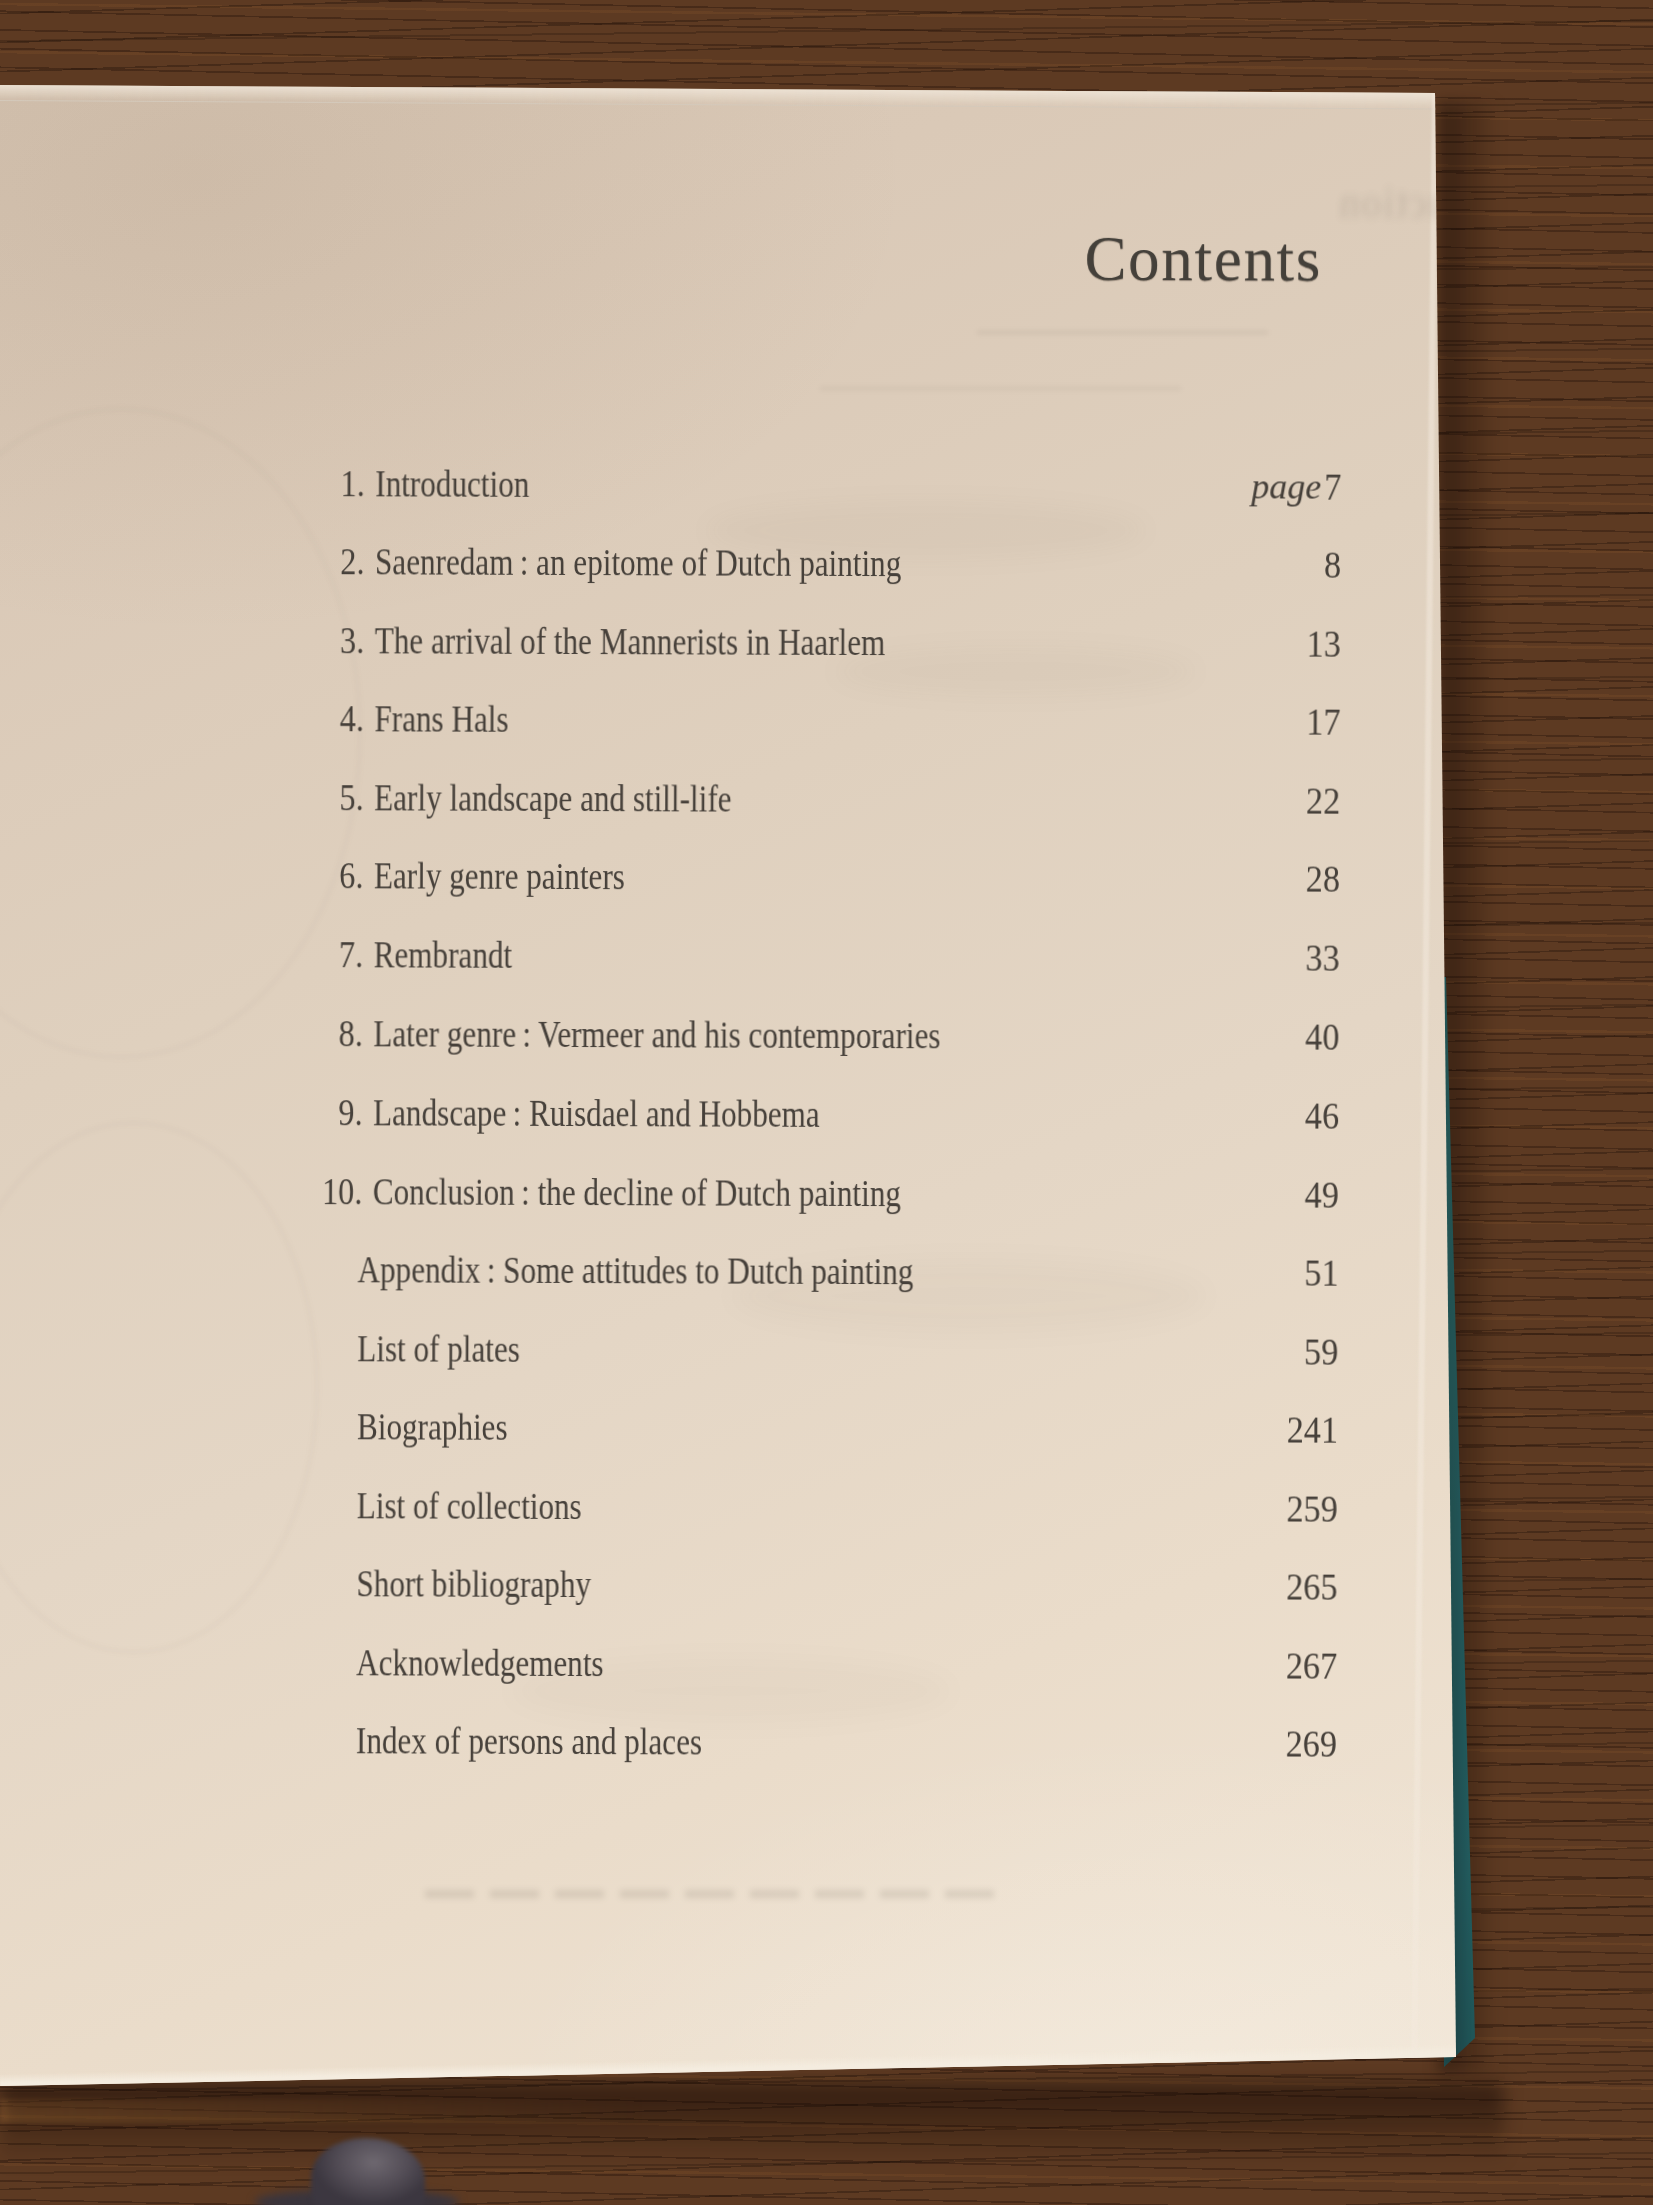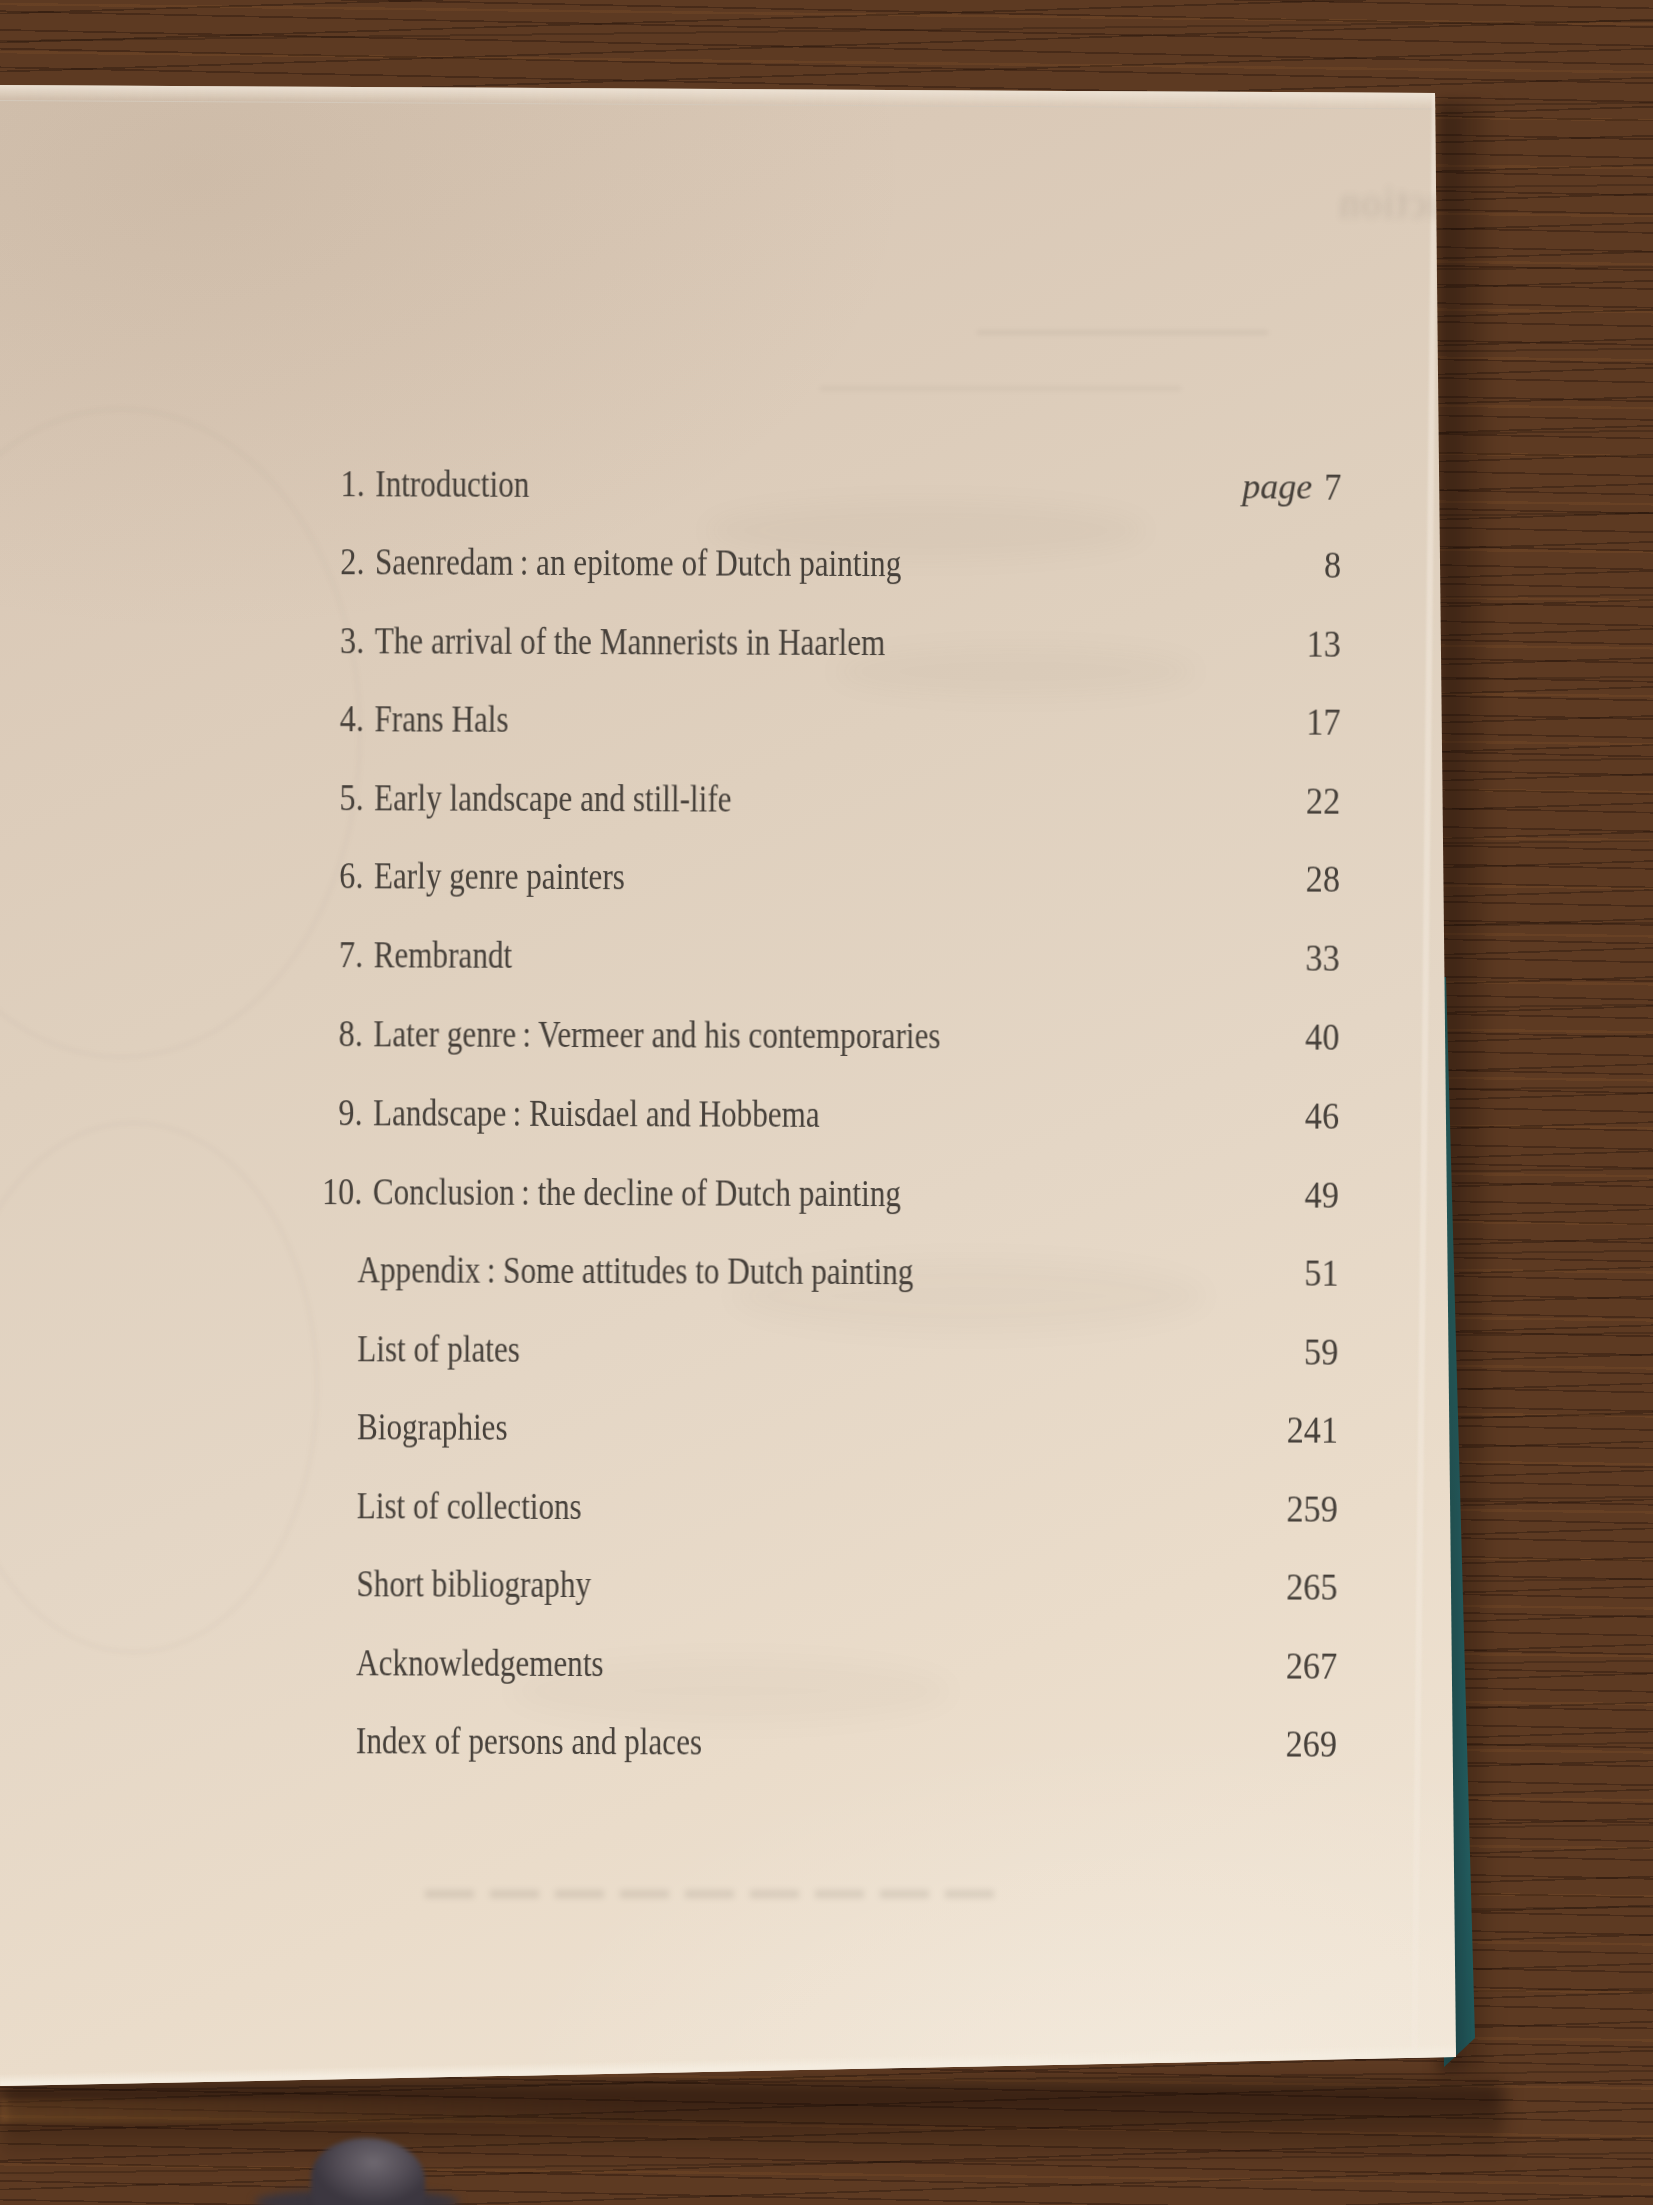--- a/index.html
+++ b/index.html
@@ -80,21 +80,21 @@
   
   .content{position:absolute;inset:0;color:#46403a;transform:rotate(.2deg);
     transform-origin:0 0;filter:blur(0.3px);}
   .book-title{position:absolute;top:219px;right:331px;font-size:63px;
     letter-spacing:1.7px;color:#44403a;
     text-shadow:0 0.8px 0.8px rgba(60,50,40,.35);}
   .row{position:absolute;left:0;width:1343px;height:54px;font-size:38px;line-height:54px;white-space:nowrap;}
   .row .num{position:absolute;right:977px;transform:scaleX(.85);transform-origin:100% 50%;}
   .row .ttl{position:absolute;left:377px;transform:scaleX(.82);transform-origin:0 50%;}
   .row.unnum .ttl{left:362px;}
-  .row .pgw{position:absolute;right:29px;font-style:italic;font-size:36px;}
+  .row .pgw{position:absolute;right:20px;font-style:italic;font-size:36px;}
   .row .pg{position:absolute;right:0;transform:scaleX(.9);transform-origin:100% 50%;}
   .r0{top:455px;}  .r1{top:533px;}  .r2{top:612px;}  .r3{top:690px;}
   .r4{top:769px;}  .r5{top:847px;}  .r6{top:926px;} .r7{top:1005px;}
   .r8{top:1084px;} .r9{top:1163px;} .r10{top:1241px;}.r11{top:1320px;}
   .r12{top:1398px;}.r13{top:1477px;}.r14{top:1555px;}.r15{top:1634px;}
   .r16{top:1712px;}
 
   
   .knit{position:absolute;left:311px;top:2138px;width:114px;height:81px;
     border-radius:55% 60% 30% 35%;
@@ -128,20 +128,21 @@
     <div class="ghost-blob gb1"></div>
     <div class="ghost-blob gb2"></div>
     <div class="ghost-blob gb3"></div>
     <div class="ghost-blob gb4"></div>
     <div class="ghost-arc ga1"></div>
     <div class="ghost-arc ga2"></div>
     <div class="ghost-line-bottom"></div>
   </div>
 
   <div class="content">
+    <div class="book-title">Contents</div>
 
     <div class="row r0">
       <span class="num">1.</span>
       <span class="ttl">Introduction</span>
       <span class="pgw">page</span>
       <span class="pg">7</span>
     </div>
     <div class="row r1">
       <span class="num">2.</span>
       <span class="ttl">Saenredam : an epitome of Dutch painting</span>

